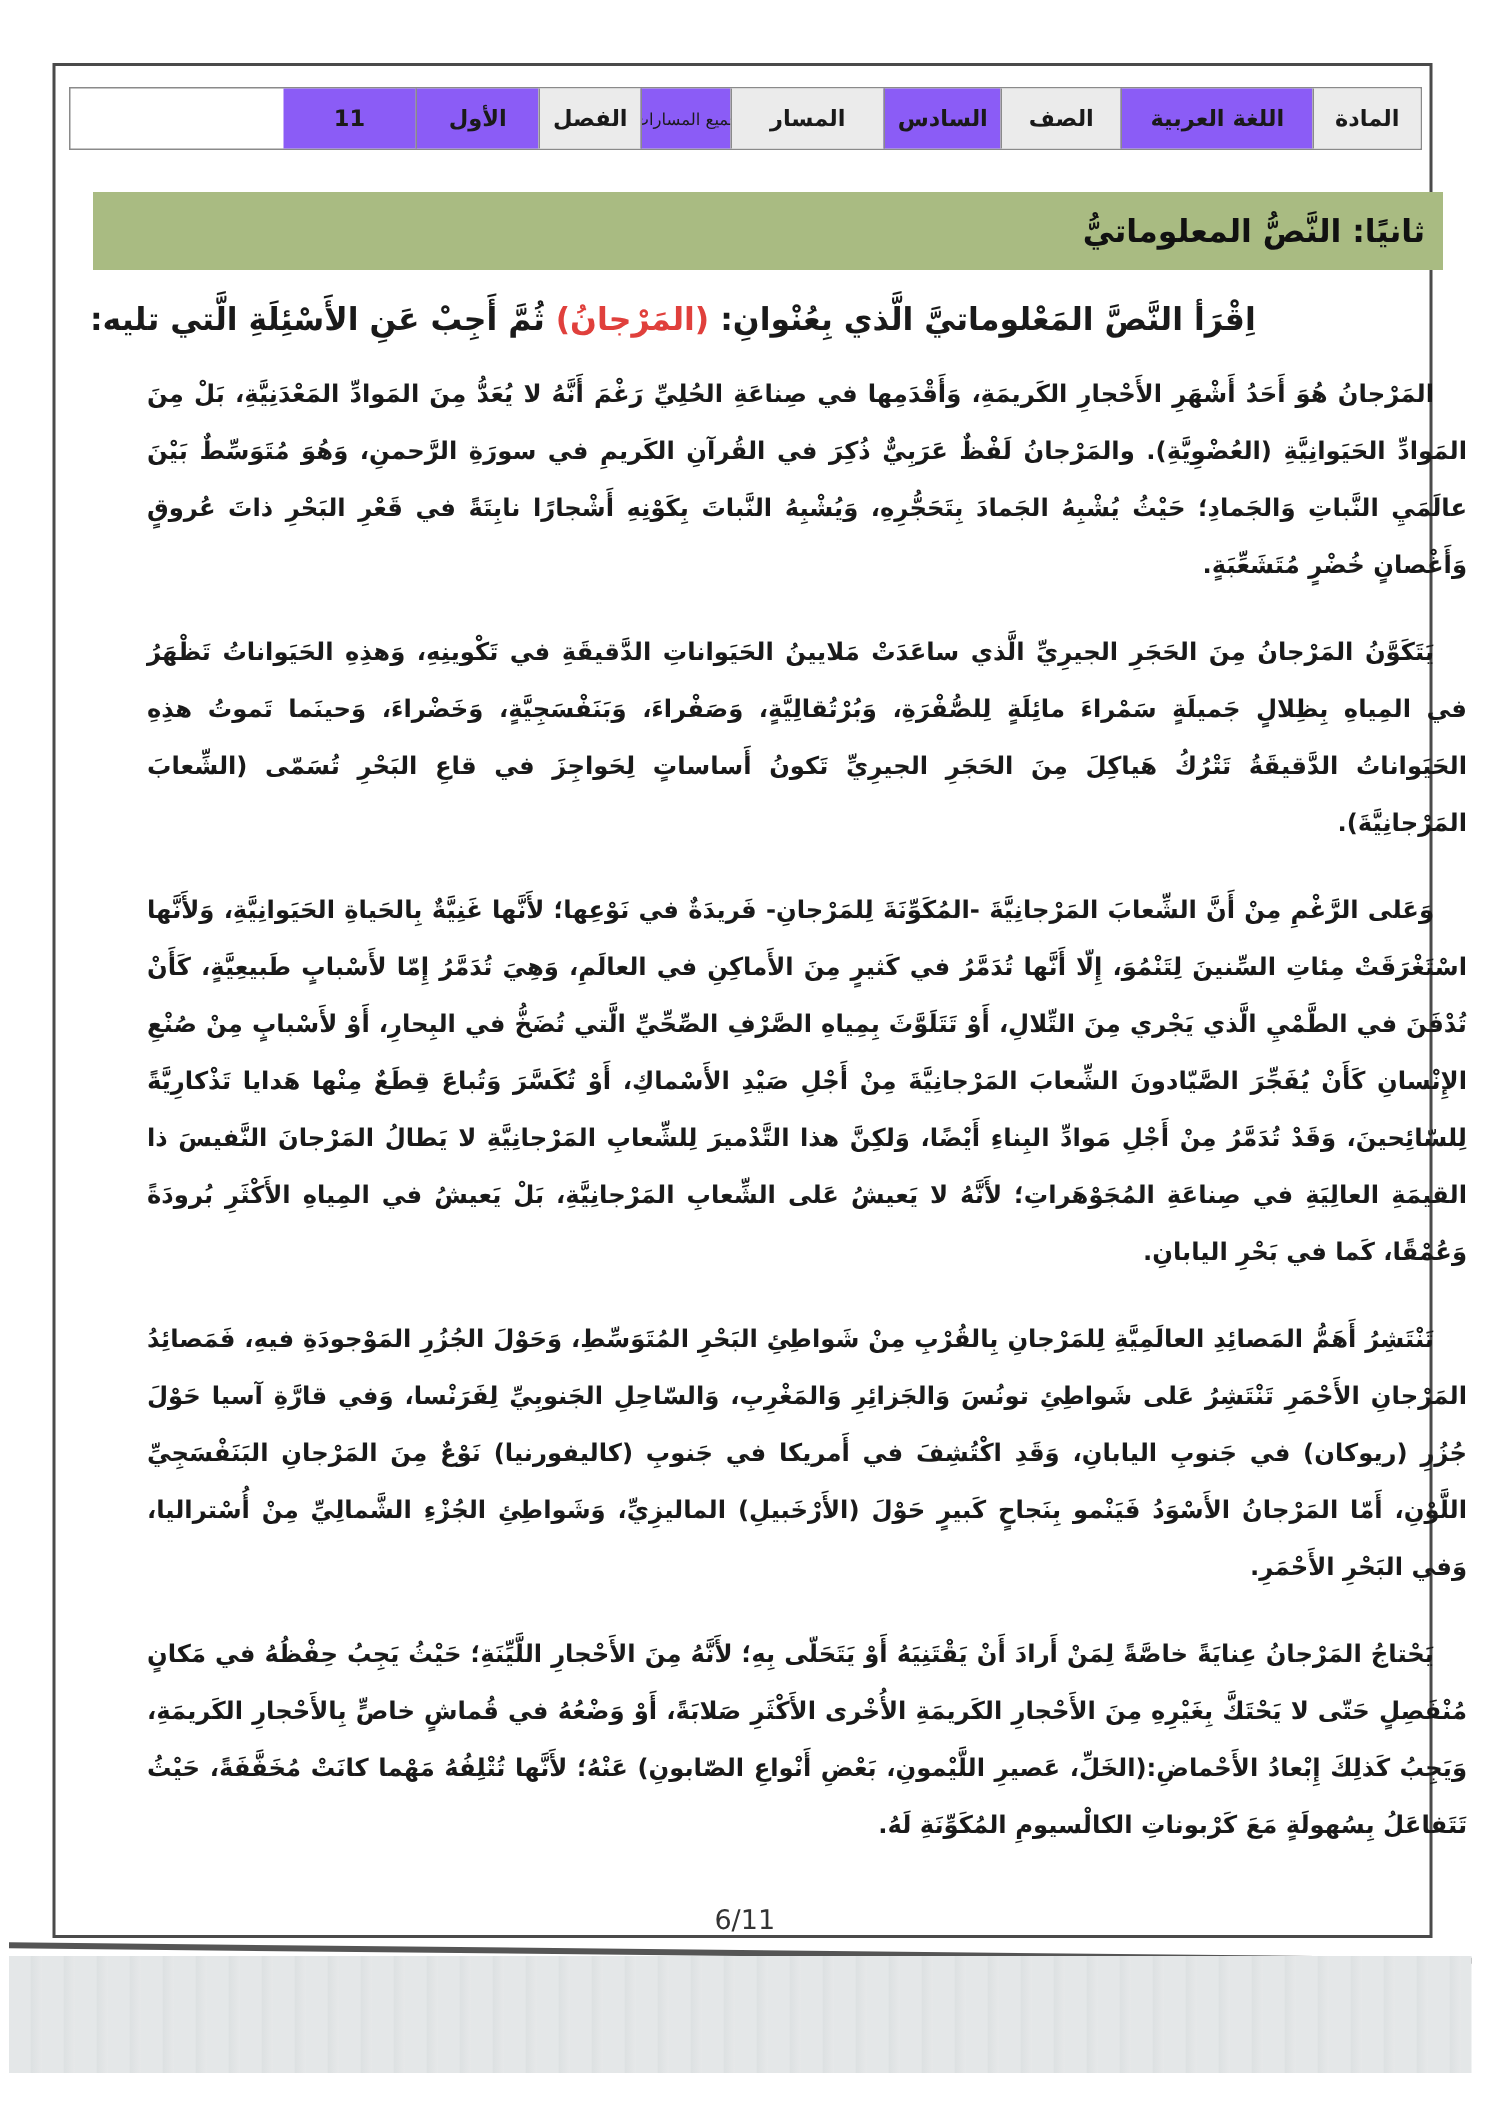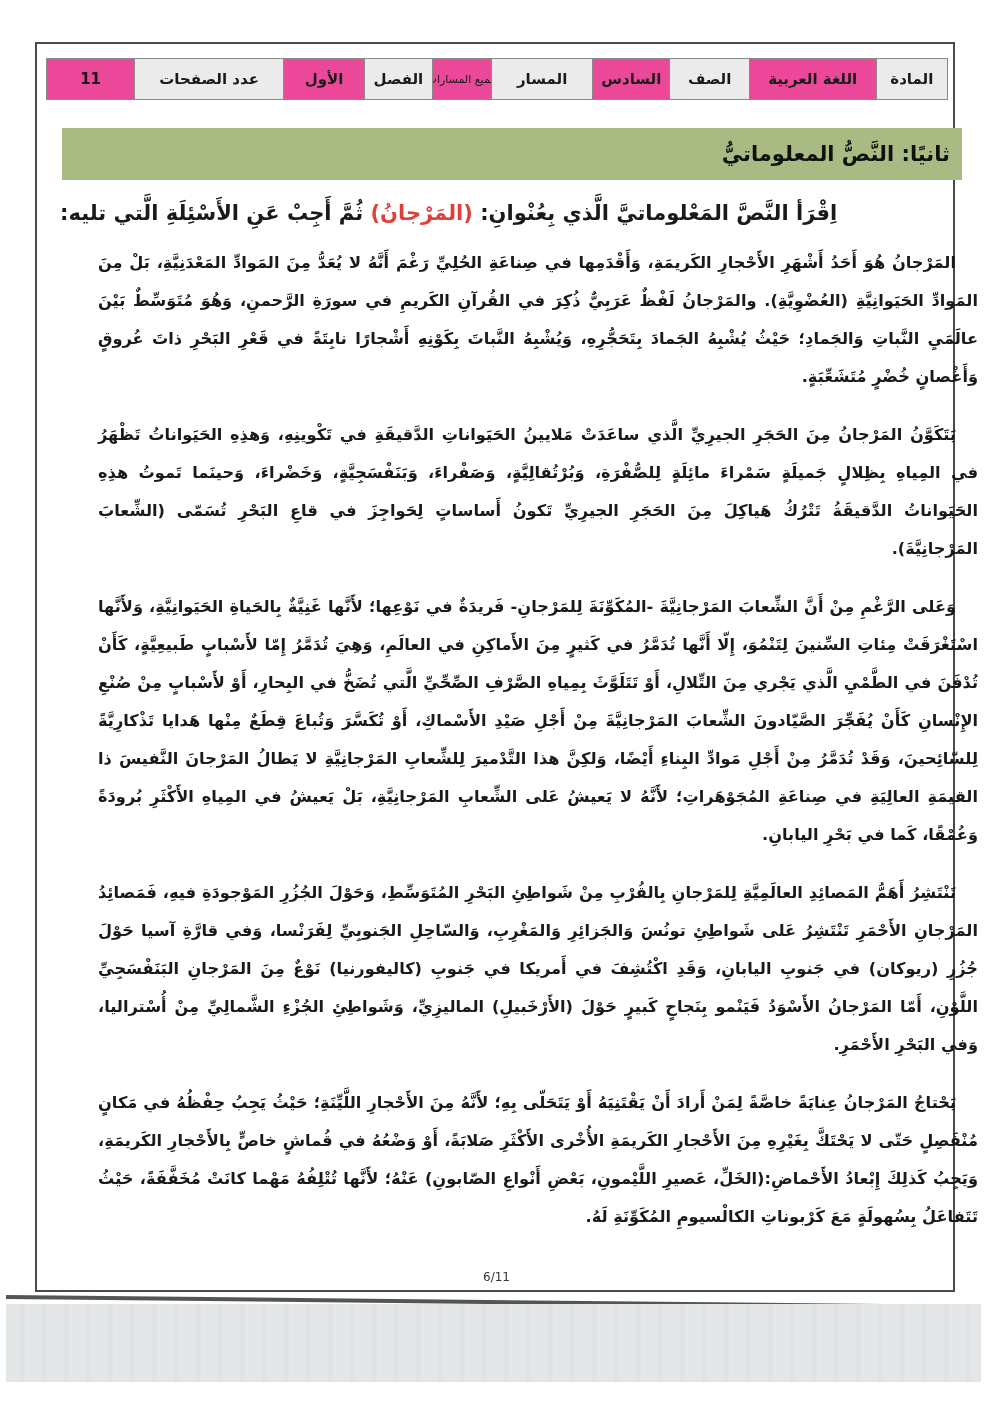--- a/index.html
+++ b/index.html
@@ -5,52 +5,51 @@
   html,body{margin:0;padding:0;}
   body{width:993px;height:1403px;background:#ffffff;position:relative;overflow:hidden;
        font-family:"DejaVu Sans",sans-serif;color:#1a1a1a;}
   .frame{position:absolute;left:35px;top:42px;width:920px;height:1250px;
          border:2px solid #4a4a4a;border-top-width:2px;box-sizing:border-box;}
   .hdr{position:absolute;left:46px;top:58px;width:902px;height:42px;display:flex;flex-direction:row-reverse;
        border:1px solid #8a8a8a;box-sizing:border-box;}
   .hdr .cell{height:100%;display:flex;align-items:center;justify-content:center;border-left:1px solid #8a8a8a;
        box-sizing:border-box;font-weight:bold;font-size:15px;direction:rtl;white-space:nowrap;overflow:hidden;}
   .hdr .cell.label{background:#ebebeb;}
-  .hdr .cell.value{background:#ec4899;}
+  .hdr .cell.value{background:#8b5cf6;}
   .hdr .cell:last-child{border-left:none;}
   .hdr .cell.small{font-size:11px;font-weight:normal;}
   .banner{position:absolute;left:62px;top:128px;width:900px;height:52px;background:#a9bb82;
           display:flex;align-items:center;justify-content:flex-end;padding-right:12px;box-sizing:border-box;}
   .banner span{direction:rtl;font-weight:bold;font-size:21px;color:#111;}
   .instr{position:absolute;left:60px;top:196px;width:878px;direction:rtl;text-align:left;
          font-weight:bold;font-size:21px;line-height:34px;}
   .instr .accent{color:#e0403c;}
   .body{position:absolute;left:58px;top:244px;width:880px;direction:rtl;margin-left:40px;}
   .para{font-weight:bold;font-size:16.2px;line-height:38px;text-align:justify;text-align-last:right;
         text-indent:22px;margin:0 0 20px 0;}
-  .footer{position:absolute;left:0;top:1270px;width:993px;text-align:center;font-size:12px;color:#333;}
+  .footer{position:absolute;left:0;top:1270px;width:993px;text-align:center;font-size:18px;color:#333;}
   .scan-edge{position:absolute;left:6px;top:1300px;width:975px;height:4px;background:#555;transform:skewY(0.6deg);}
   .scan-strip{position:absolute;left:6px;top:1304px;width:975px;height:78px;
               background:repeating-linear-gradient(90deg,#e4e7e8 0px,#e4e7e8 14px,#dde1e2 15px,#e6e8e9 22px);}
 </style>
 </head>
 <body>
 
 <div class="frame"></div>
 
 <div class="hdr">
   <div class="cell label" style="width:72px">المادة</div>
   <div class="cell value" style="width:128px">اللغة العربية</div>
   <div class="cell label" style="width:80px">الصف</div>
   <div class="cell value" style="width:78px">السادس</div>
   <div class="cell label" style="width:102px">المسار</div>
   <div class="cell value small" style="width:60px">جميع المسارات</div>
   <div class="cell label" style="width:68px">الفصل</div>
   <div class="cell value" style="width:82px">الأول</div>
-  <div class="cell label" style="width:150px">عدد الصفحات</div>
   <div class="cell value" style="width:88px">11</div>
 </div>
 
 <div class="banner">
   <span>ثانيًا: النَّصُّ المعلوماتيُّ</span>
 </div>
 
 <div class="instr">
   <span>اِقْرَأ النَّصَّ المَعْلوماتيَّ الَّذي بِعُنْوانِ: </span><span class="accent">(المَرْجانُ)</span><span> ثُمَّ أَجِبْ عَنِ الأَسْئِلَةِ الَّتي تليه:</span>
 </div>

